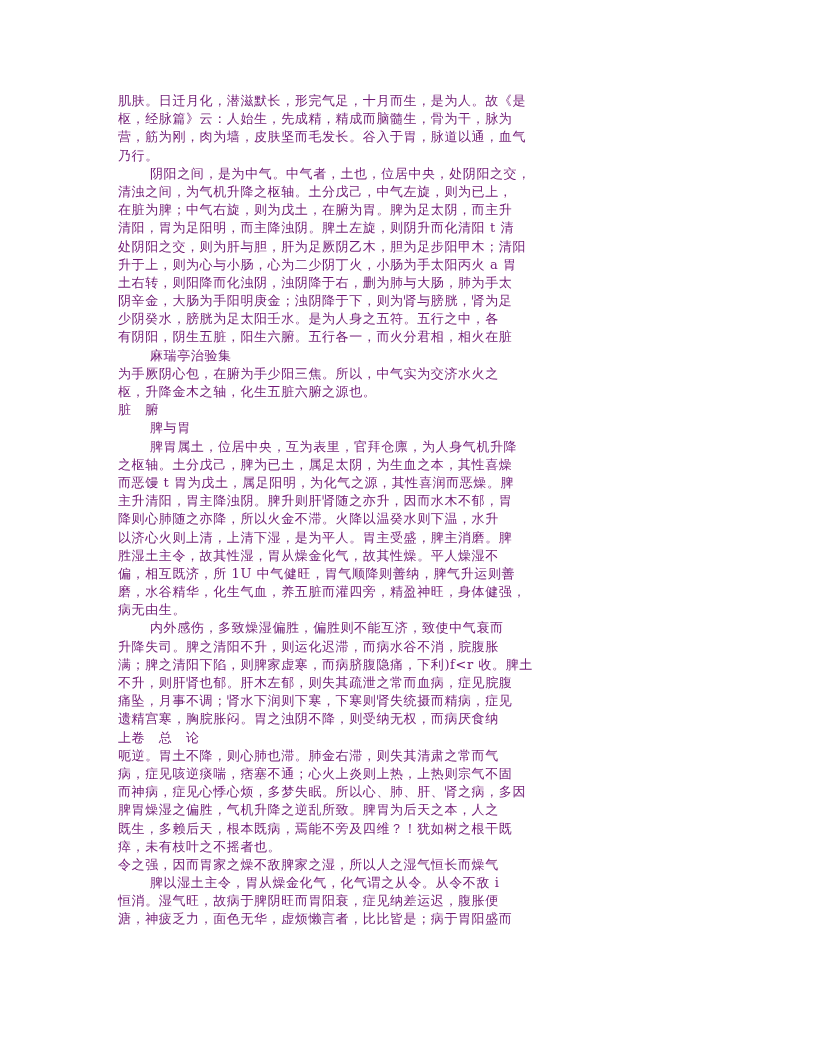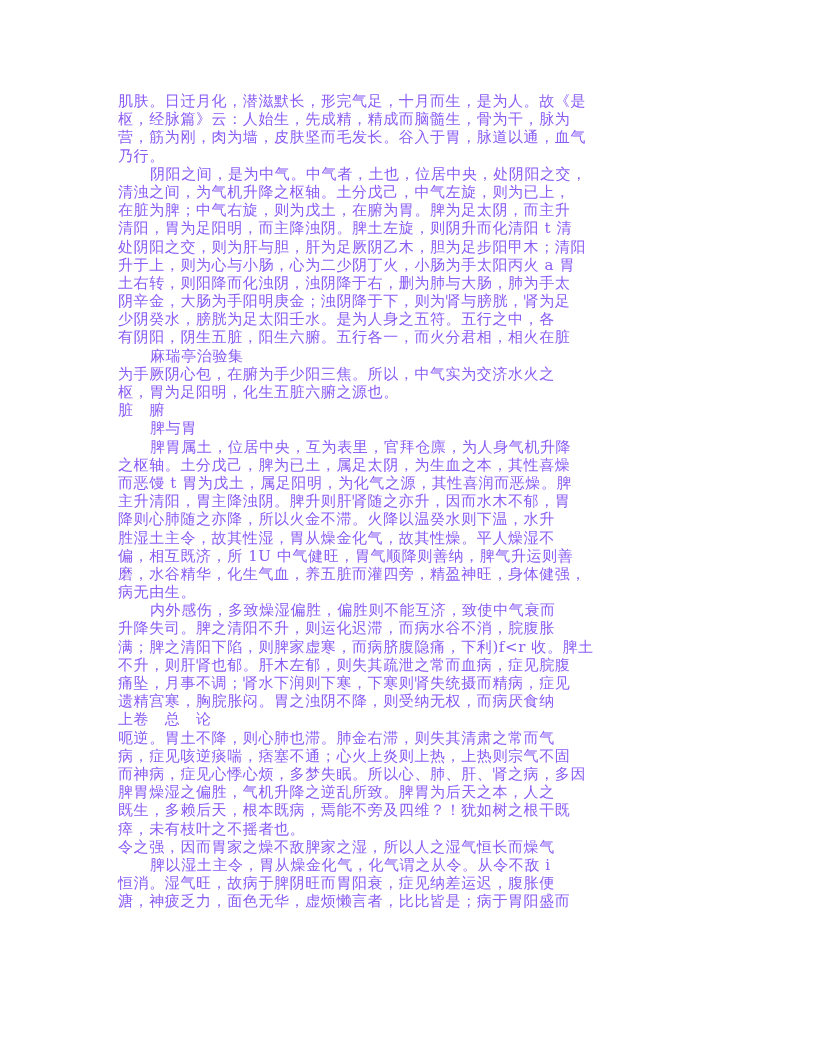--- a/index.html
+++ b/index.html
@@ -3,23 +3,23 @@
 <meta charset="utf-8">
 <style>
   html, body { margin: 0; padding: 0; background: #ffffff; }
   body { width: 816px; height: 1056px; position: relative; overflow: hidden; }
   .page {
     position: absolute;
     left: 118px;
     top: 92px;
     width: 440px;
     font-family: "DejaVu Serif", "Liberation Serif", serif;
-    font-size: 15px;
+    font-size: 13px;
     line-height: 18.2px;
-    color: #8b5cf6;
+    color: #701a75;
     letter-spacing: 0.6px;
   }
   .line { white-space: nowrap; height: 18.2px; }
   .indent { padding-left: 32px; }
 </style>
 </head>
 <body>
 
 <div class="page">
   <div class="line">肌肤。日迁月化，潜滋默长，形完气足，十月而生，是为人。故《是</div>
@@ -31,28 +31,29 @@
   <div class="line">在脏为脾；中气右旋，则为戊土，在腑为胃。脾为足太阴，而主升</div>
   <div class="line">清阳，胃为足阳明，而主降浊阴。脾土左旋，则阴升而化清阳 t 清</div>
   <div class="line">处阴阳之交，则为肝与胆，肝为足厥阴乙木，胆为足步阳甲木；清阳</div>
   <div class="line">升于上，则为心与小肠，心为二少阴丁火，小肠为手太阳丙火 a 胃</div>
   <div class="line">土右转，则阳降而化浊阴，浊阴降于右，删为肺与大肠，肺为手太</div>
   <div class="line">阴辛金，大肠为手阳明庚金；浊阴降于下，则为肾与膀胱，肾为足</div>
   <div class="line">少阴癸水，膀胱为足太阳壬水。是为人身之五符。五行之中，各</div>
   <div class="line">有阴阳，阴生五脏，阳生六腑。五行各一，而火分君相，相火在脏</div>
   <div class="line indent">麻瑞亭治验集</div>
   <div class="line">为手厥阴心包，在腑为手少阳三焦。所以，中气实为交济水火之</div>
-  <div class="line">枢，胃为足阳明，化生五脏六腑之源也。</div>
+  <div class="line">枢，升降金木之轴，化生五脏六腑之源也。</div>
   <div class="line">脏　腑</div>
   <div class="line indent">脾与胃</div>
   <div class="line indent">脾胃属土，位居中央，互为表里，官拜仓廪，为人身气机升降</div>
   <div class="line">之枢轴。土分戊己，脾为已土，属足太阴，为生血之本，其性喜燥</div>
   <div class="line">而恶馒 t 胃为戊土，属足阳明，为化气之源，其性喜润而恶燥。脾</div>
   <div class="line">主升清阳，胃主降浊阴。脾升则肝肾随之亦升，因而水木不郁，胃</div>
   <div class="line">降则心肺随之亦降，所以火金不滞。火降以温癸水则下温，水升</div>
+  <div class="line">以济心火则上清，上清下湿，是为平人。胃主受盛，脾主消磨。脾</div>
   <div class="line">胜湿土主令，故其性湿，胃从燥金化气，故其性燥。平人燥湿不</div>
   <div class="line">偏，相互既济，所 1U 中气健旺，胃气顺降则善纳，脾气升运则善</div>
   <div class="line">磨，水谷精华，化生气血，养五脏而灌四旁，精盈神旺，身体健强，</div>
   <div class="line">病无由生。</div>
   <div class="line indent">内外感伤，多致燥湿偏胜，偏胜则不能互济，致使中气衰而</div>
   <div class="line">升降失司。脾之清阳不升，则运化迟滞，而病水谷不消，脘腹胀</div>
   <div class="line">满；脾之清阳下陷，则脾家虚寒，而病脐腹隐痛，下利)f&lt;r 收。脾土</div>
   <div class="line">不升，则肝肾也郁。肝木左郁，则失其疏泄之常而血病，症见脘腹</div>
   <div class="line">痛坠，月事不调；肾水下润则下寒，下寒则肾失统摄而精病，症见</div>
   <div class="line">遗精宫寒，胸脘胀闷。胃之浊阴不降，则受纳无权，而病厌食纳</div>

